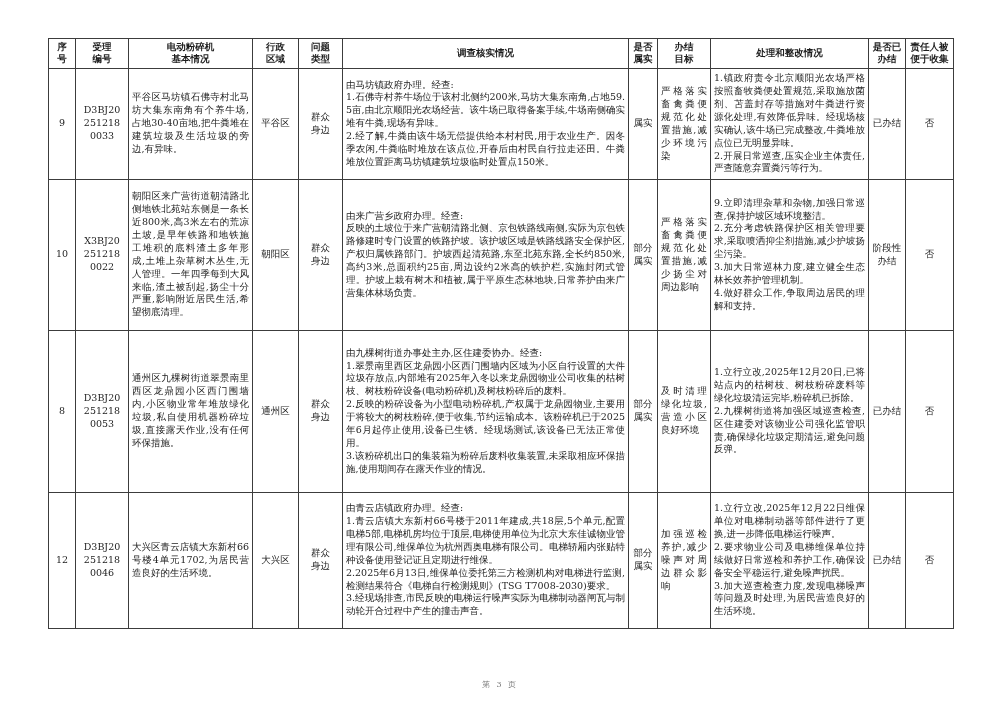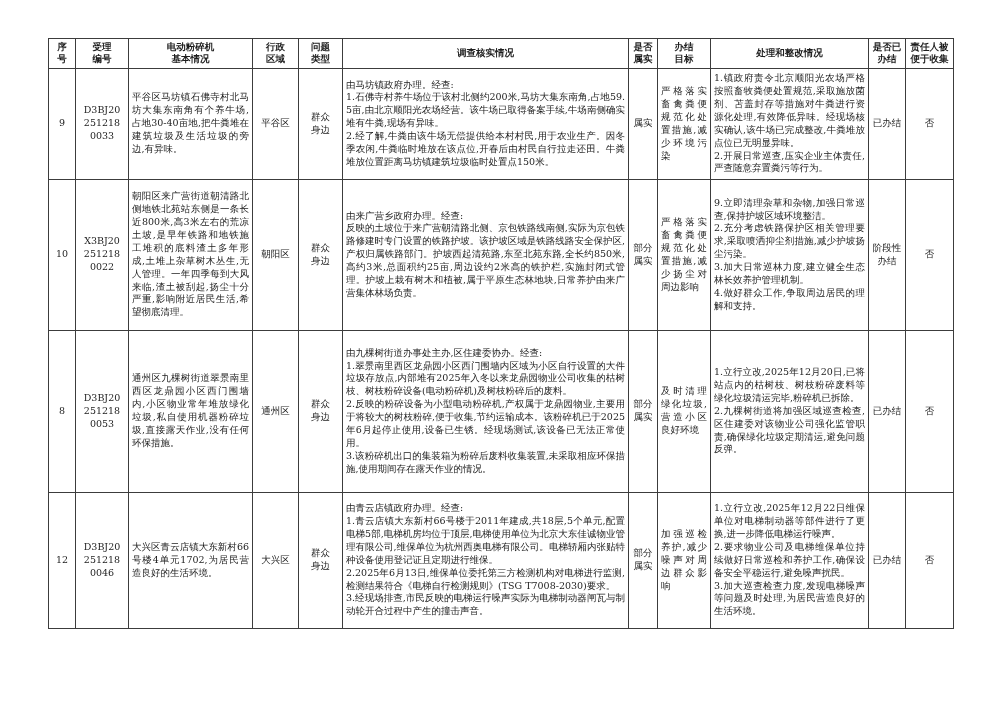--- a/index.html
+++ b/index.html
@@ -156,13 +156,14 @@
 属实</td>
       <td class="j">加强巡检养护,减少噪声对周边群众影响</td>
       <td class="j">1.立行立改,2025年12月22日维保单位对电梯制动器等部件进行了更换,进一步降低电梯运行噪声。
 2.要求物业公司及电梯维保单位持续做好日常巡检和养护工作,确保设备安全平稳运行,避免噪声扰民。
 3.加大巡查检查力度,发现电梯噪声等问题及时处理,为居民营造良好的生活环境。</td>
       <td class="c">已办结</td>
       <td class="c">否</td>
     </tr>
   </tbody>
     </table>
+  <div class="footer">第 3 页</div>
 </div>
 
 </body></html>

